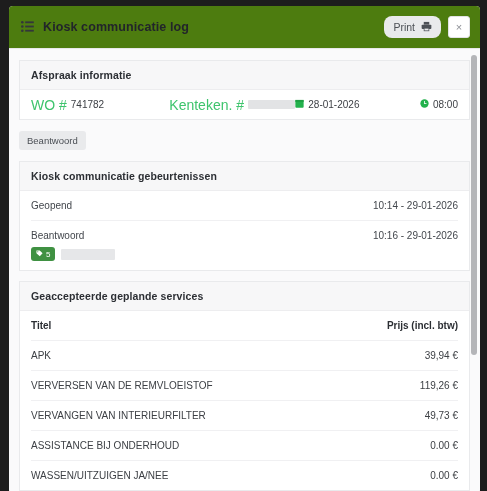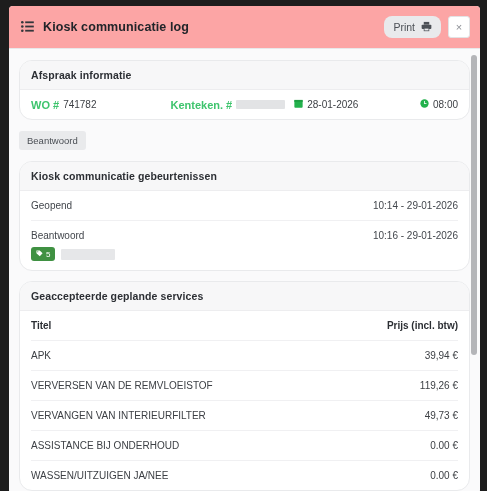--- a/index.html
+++ b/index.html
@@ -34,21 +34,21 @@
   }
 
   
   .modal-header {
     height: 43px;
     flex: 0 0 43px;
     border-bottom: 1px solid #e8e8ea;
     display: flex;
     align-items: center;
     padding: 0 10px 0 12px;
-    background: #fca5a5;
+    background: #4d7c0f;
   }
   .header-left {
     display: flex;
     align-items: center;
     gap: 9px;
     flex: 1 1 auto;
     min-width: 0;
   }
   .list-icon { display: block; }
   .modal-title {
@@ -117,21 +117,21 @@
     width: 6px;
     height: 300px;
     background: #b4b5b8;
     border-radius: 3px;
   }
 
   
   .card {
     background: #ffffff;
     border: 1px solid #e9eaec;
-    border-radius: 13px;
+    border-radius: 0;
     margin-bottom: 10px;
     overflow: hidden;
   }
   .card-head {
     background: #f7f7f8;
     border-bottom: 1px solid #ededef;
     padding: 8px 11px;
     font-size: 10.5px;
     font-weight: bold;
     color: #2c2f34;
@@ -151,22 +151,22 @@
     display: flex;
     align-items: center;
     gap: 4px;
     white-space: nowrap;
   }
   .appt-cell.c1 { width: 142px; }
   .appt-cell.c2 { width: 126px; }
   .appt-cell.c3 { width: 128px; }
   .lbl-green {
     color: #3ec46d;
-    font-size: 11px;
-    font-weight: 700;
+    font-size: 14px;
+    font-weight: 400;
   }
   .redact {
     display: inline-block;
     width: 49px;
     height: 9px;
     background: #e2e3e5;
     border-radius: 1px;
   }
 
   

